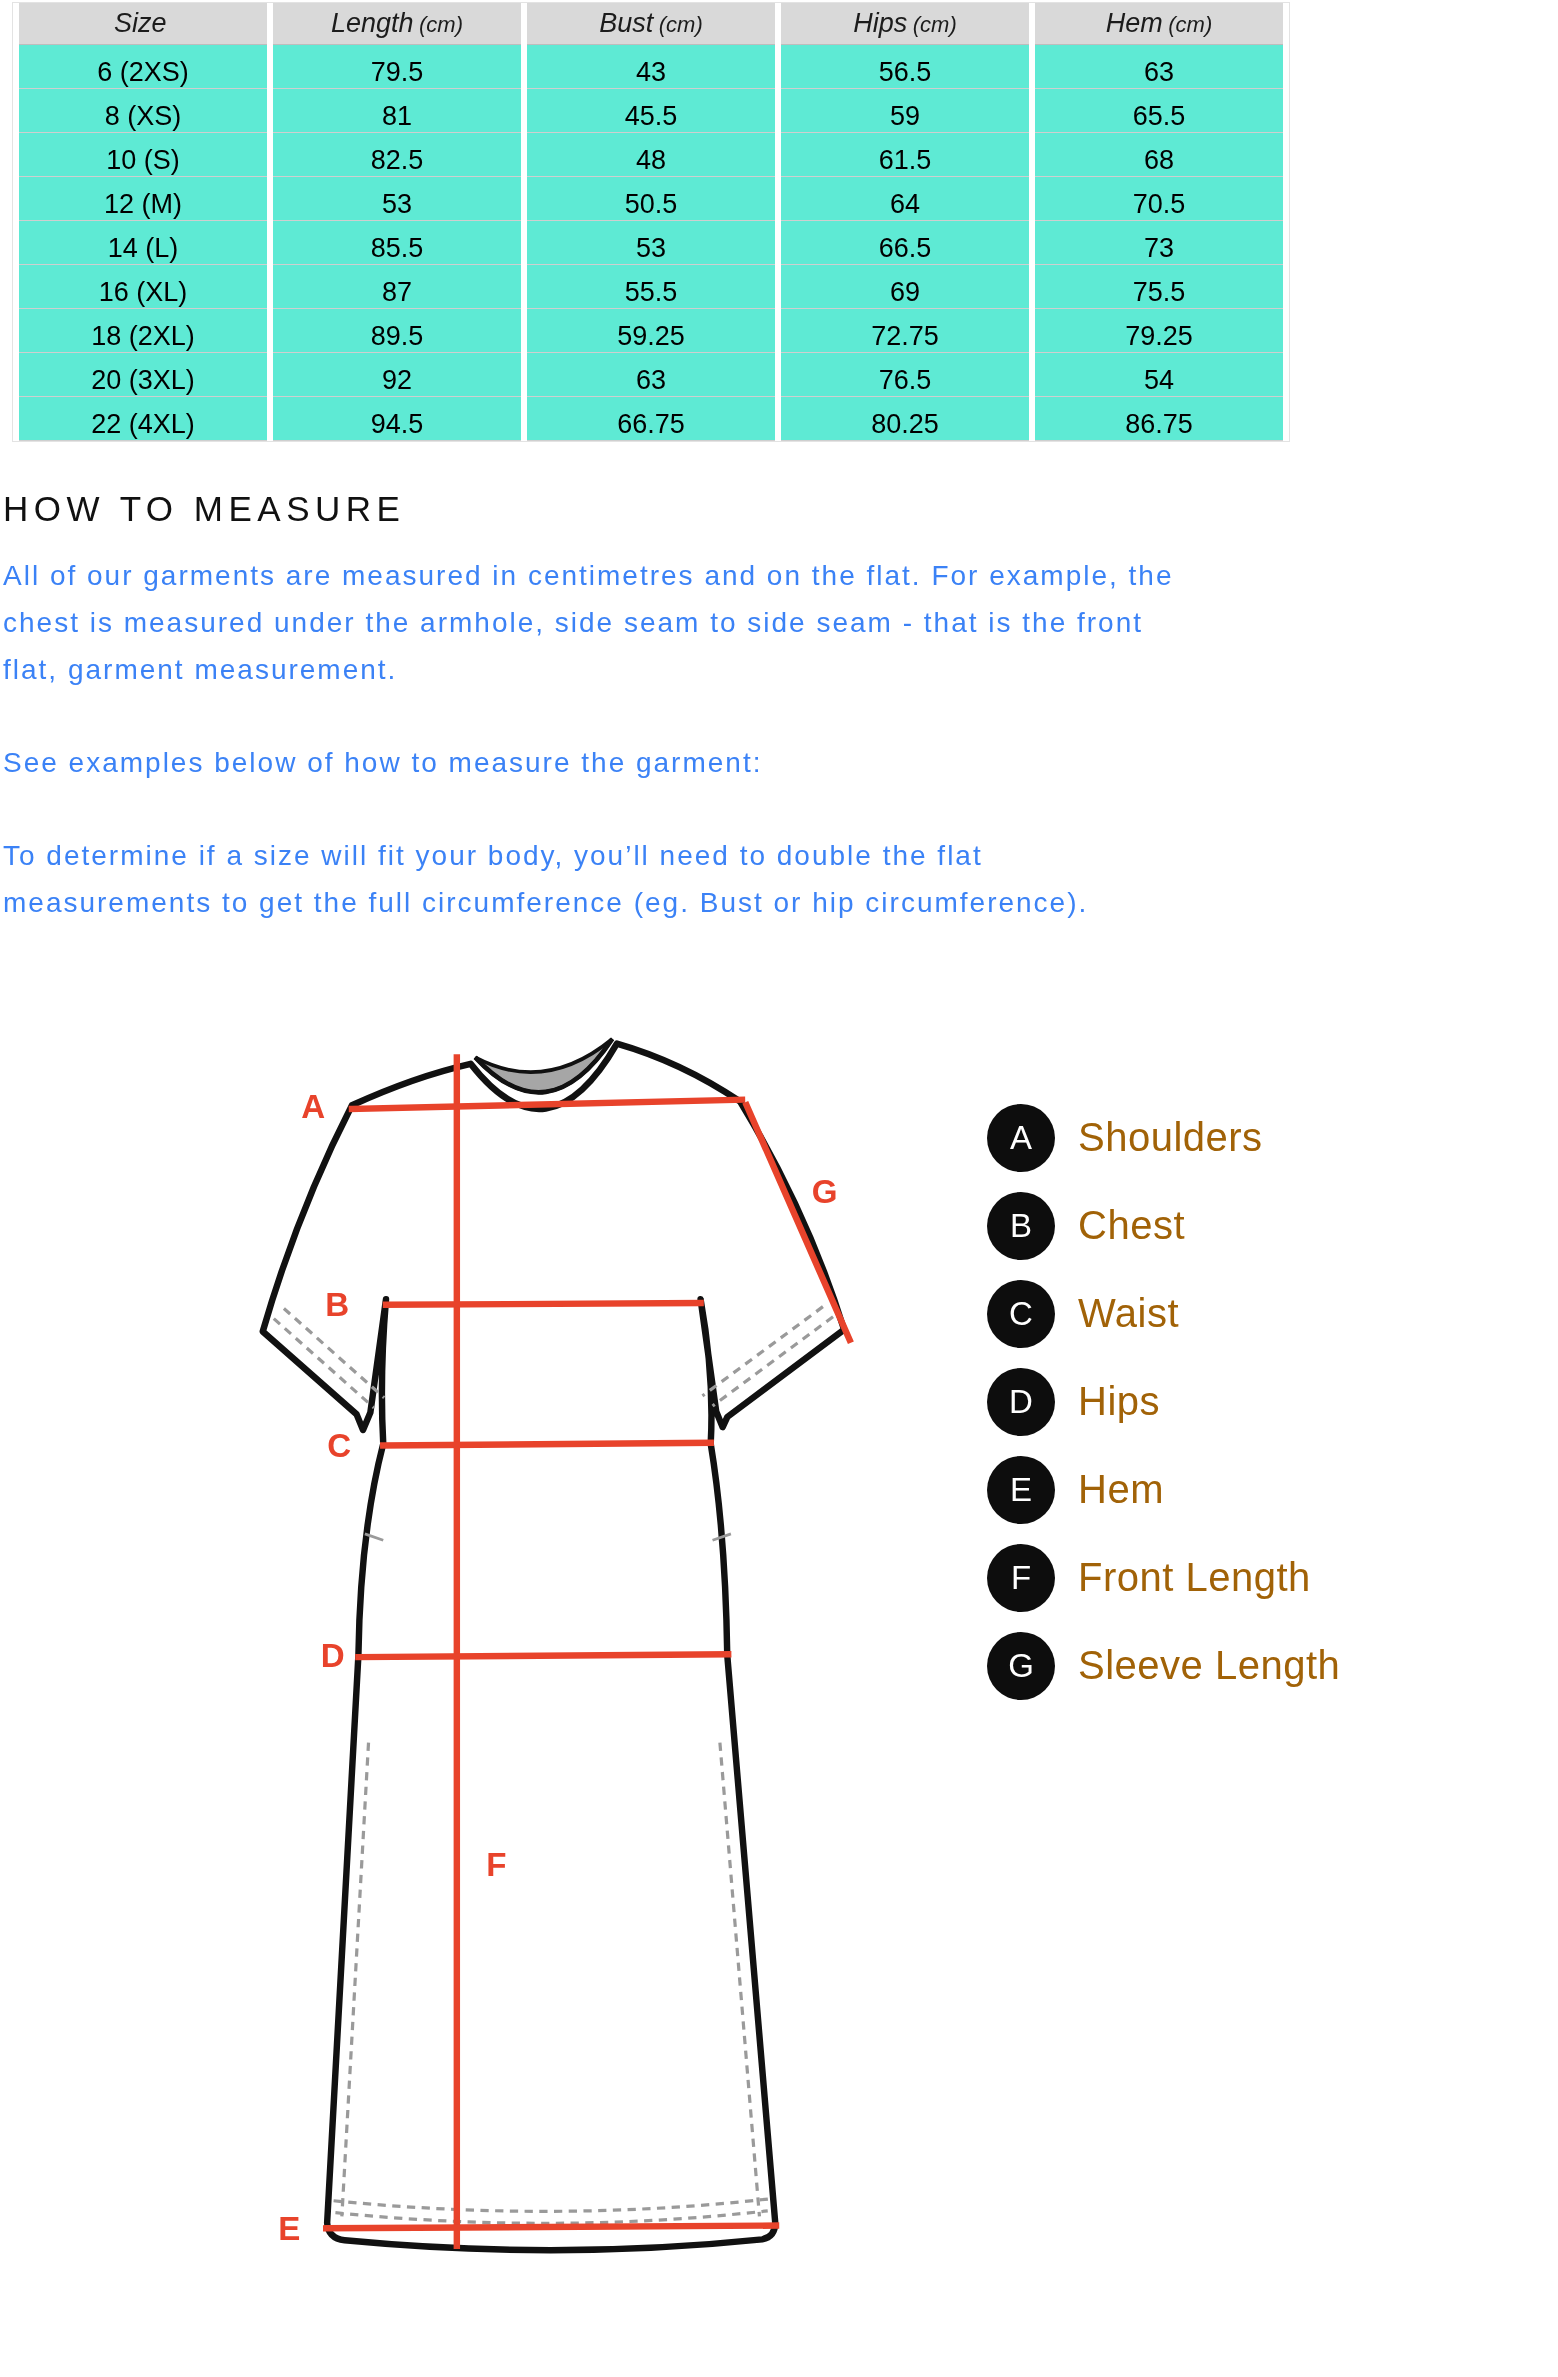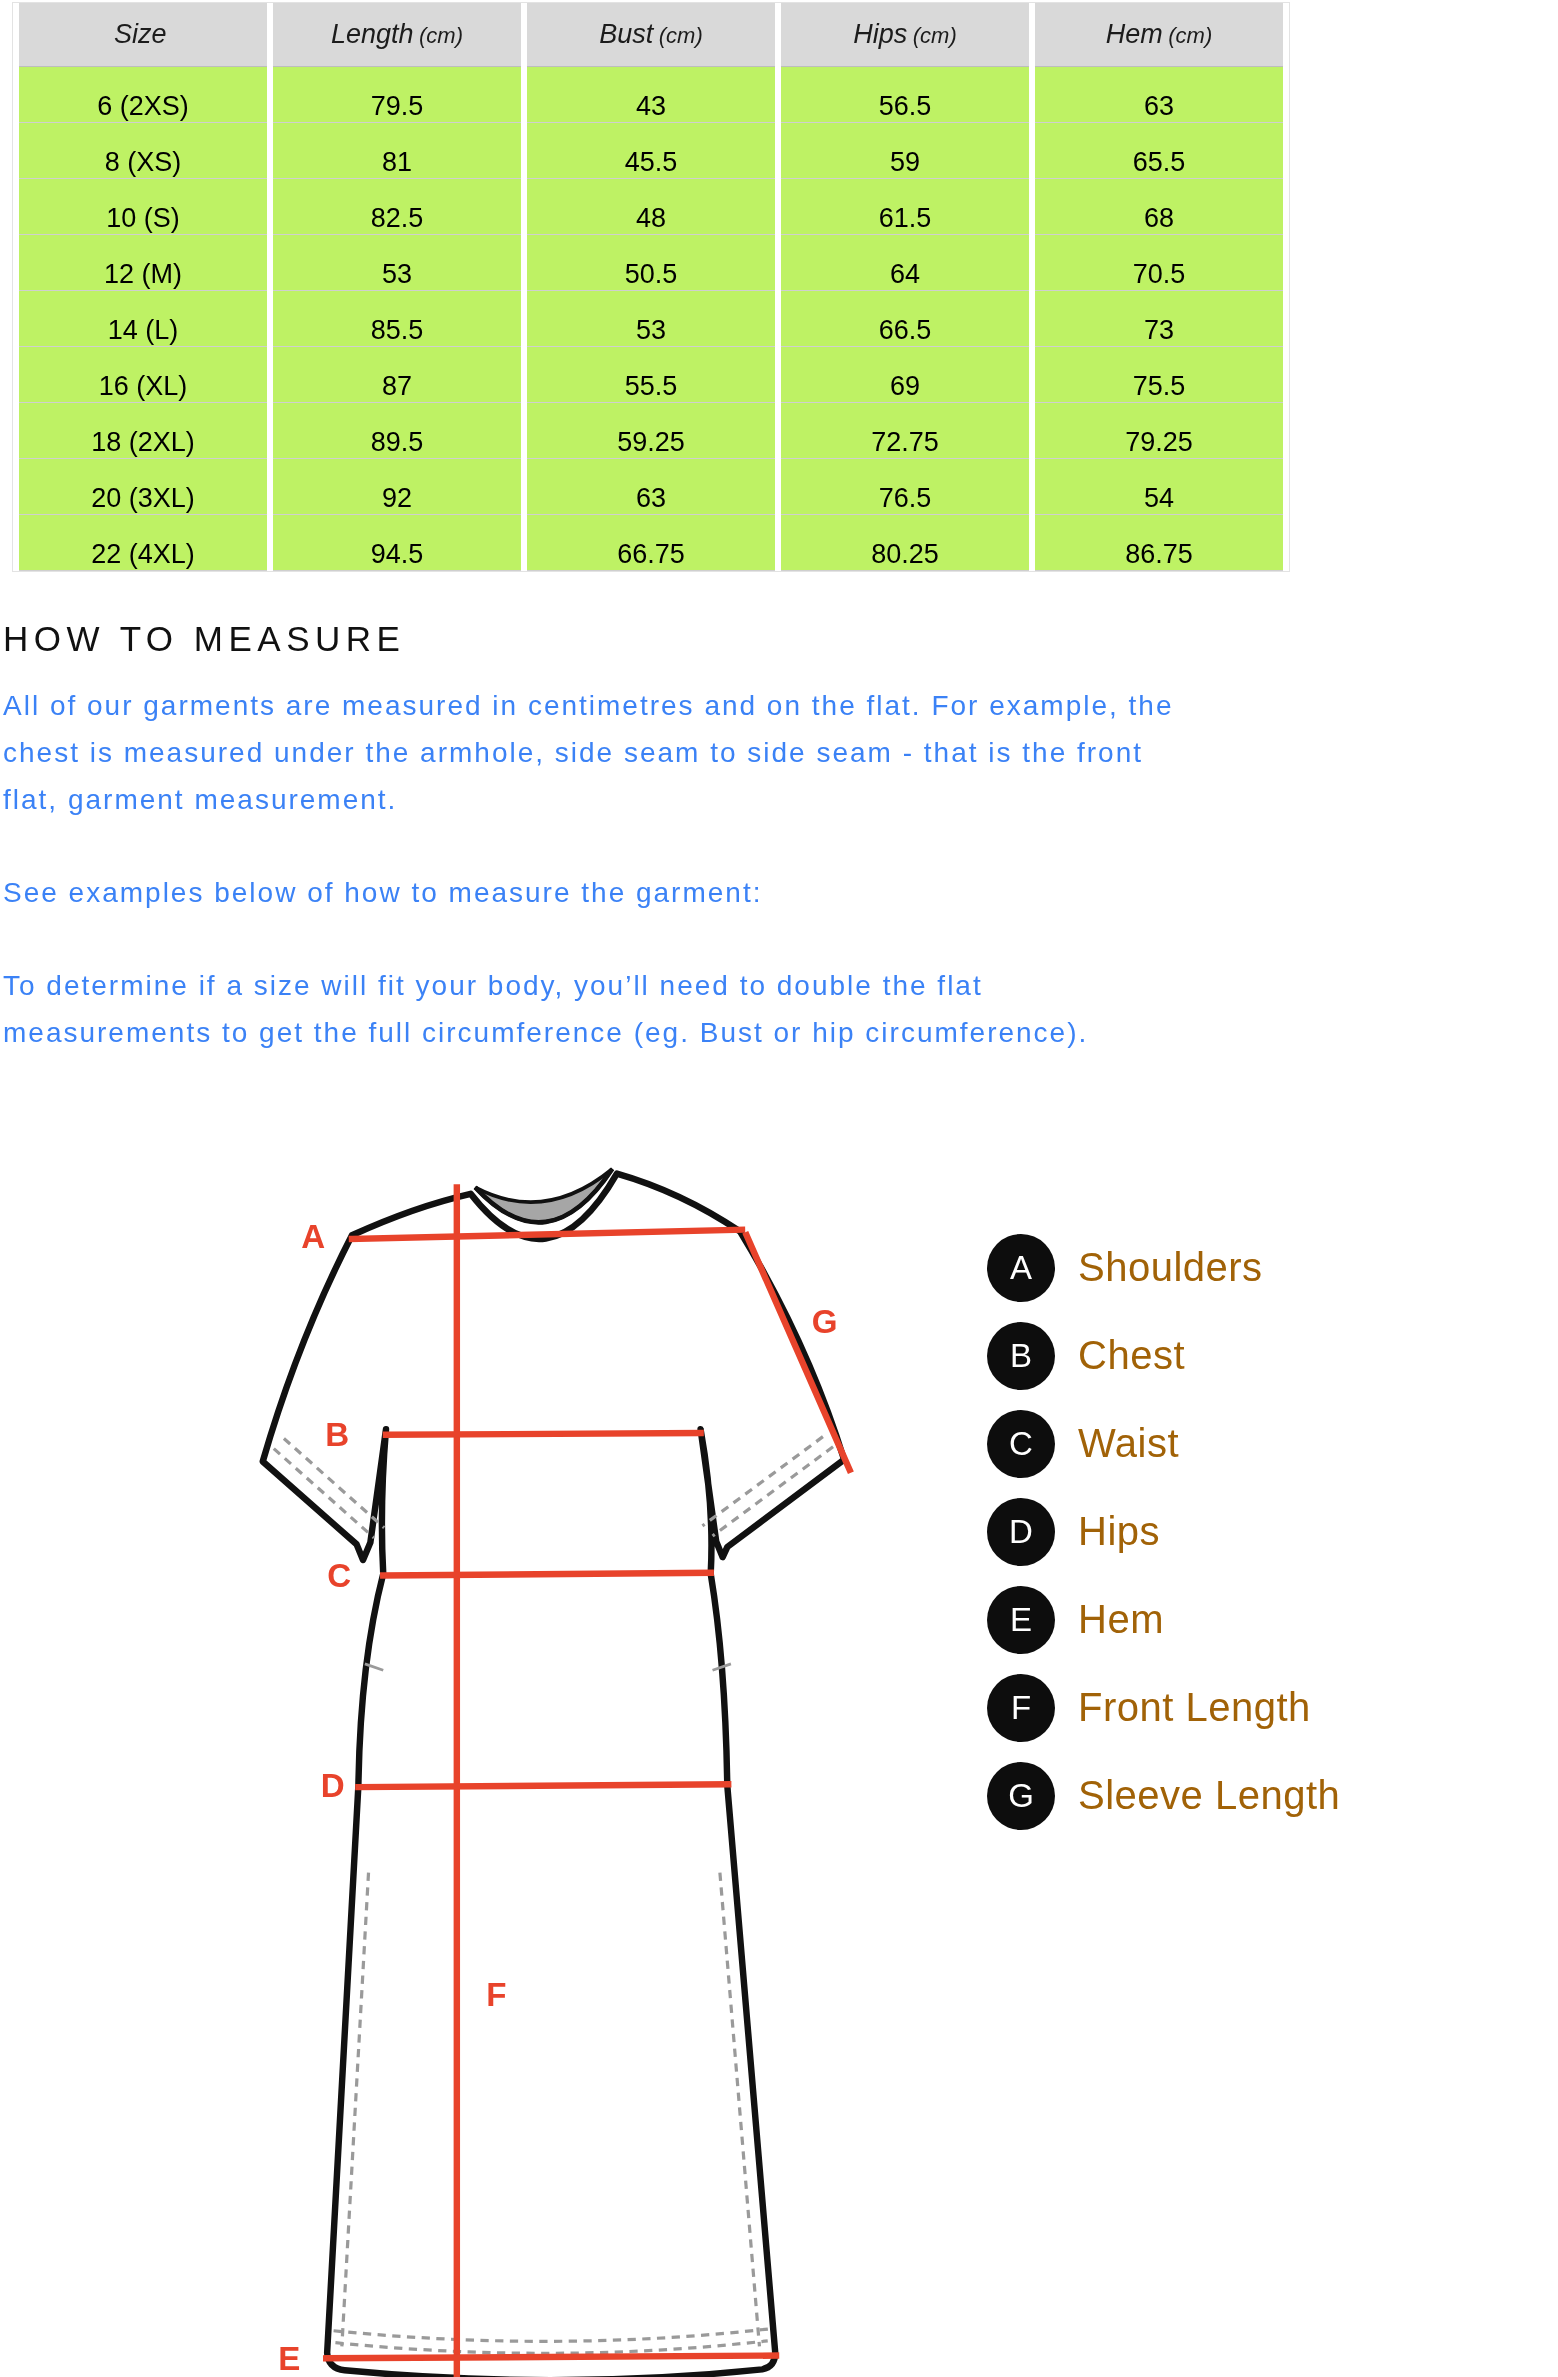--- a/index.html
+++ b/index.html
@@ -18,27 +18,27 @@
   
   .table-wrap{padding-top:1.8px;padding-left:12px;}
   table.size-chart{
     border-collapse:separate;border-spacing:6.4px 0;
     width:1278px;table-layout:fixed;
     border:1.8px solid #e3e3e3;
   }
   table.size-chart th{
     background:var(--header-bg);
     font-style:italic;font-weight:400;font-size:27px;
-    height:64px;text-align:center;vertical-align:middle;
+    height:42px;text-align:center;vertical-align:middle;
     border-bottom:1.8px solid #bdbdbd;
   }
   table.size-chart th .unit{font-size:22px;margin-left:5.5px;}
   table.size-chart td{
-    background:#bef264;font-size:27px;color:#000;text-align:center;
-    height:40px;vertical-align:top;padding-top:24px;
+    background:#5eead4;font-size:27px;color:#000;text-align:center;
+    height:40px;vertical-align:top;padding-top:12px;
     border-bottom:1.8px solid var(--grid);
   }
 
   
   .howto{padding-left:3px;padding-right:13px;}
   .howto h2{
     margin-top:48px;font-size:35px;font-weight:400;letter-spacing:5.5px;
     color:#111;line-height:37px;
   }
   .howto p{

